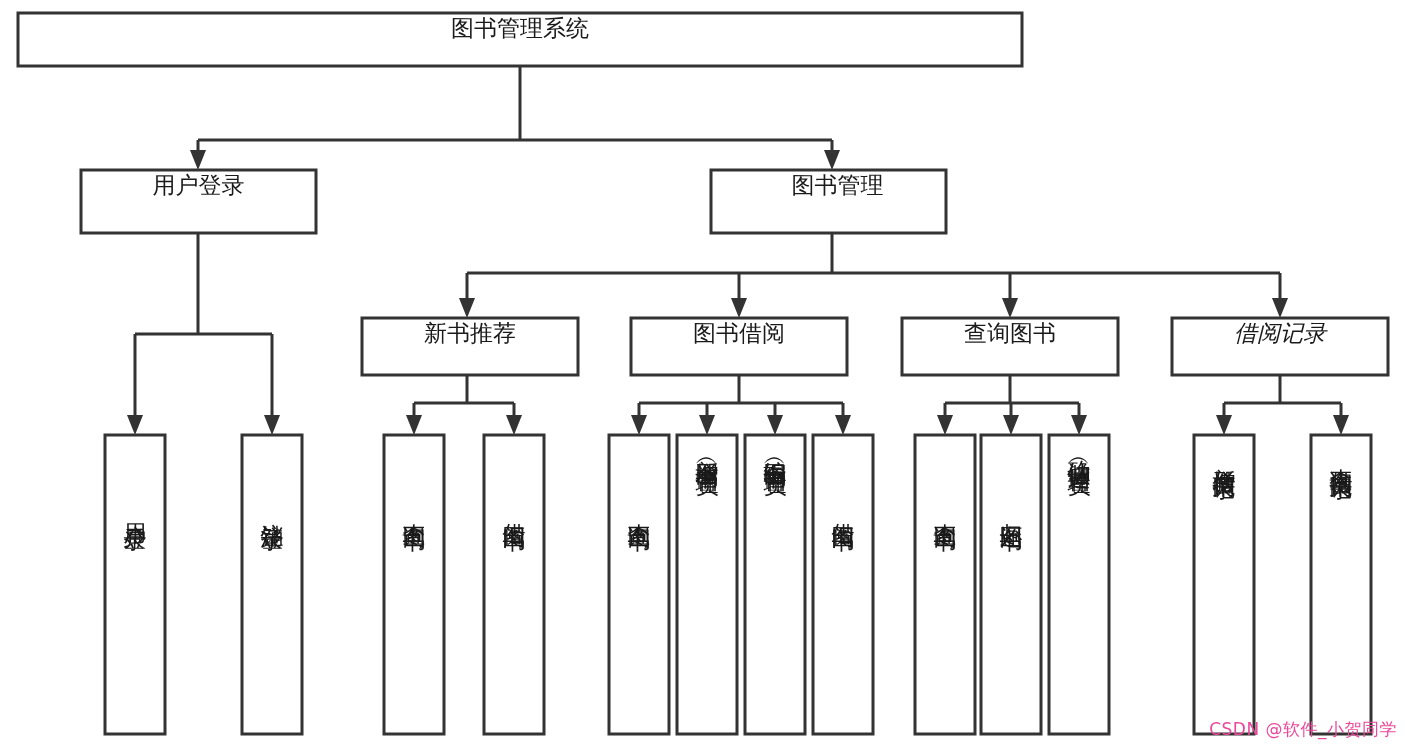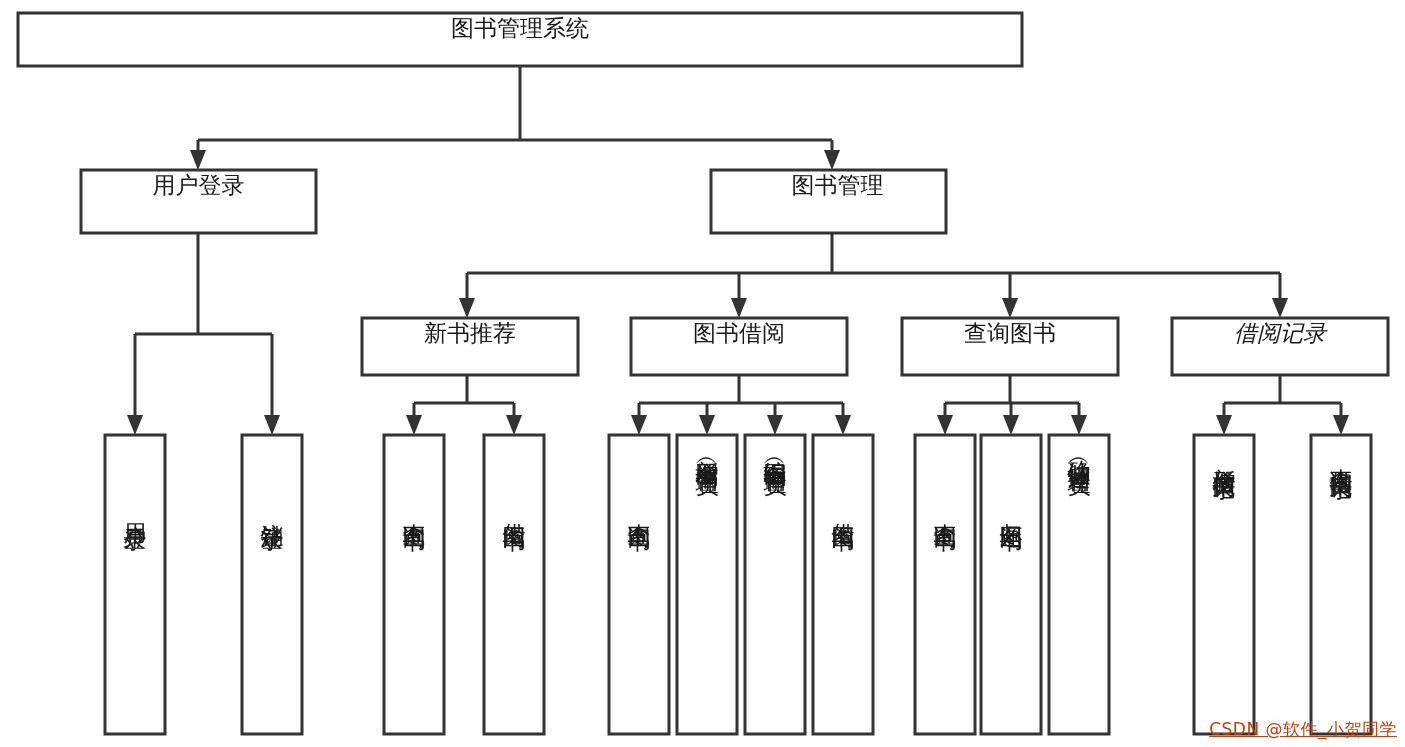--- a/index.html
+++ b/index.html
@@ -67,24 +67,23 @@
     font-size: 23px;
     color: #1a1a1a;
     white-space: nowrap;
   }
   #watermark {
     position: absolute;
     right: 8px;
     bottom: 6px;
     font-family: "DejaVu Sans", "Liberation Sans", sans-serif;
     font-size: 17px;
-    color: #c2410c;
+    color: #ec4899;
     letter-spacing: 0.5px;
     white-space: nowrap;
-    text-decoration: underline;
   }
 </style>
 </head>
 <body>
 
 <div id="diagram-root">
 
   <svg class="flow" viewBox="0 0 1405 747">
 
     <g>

